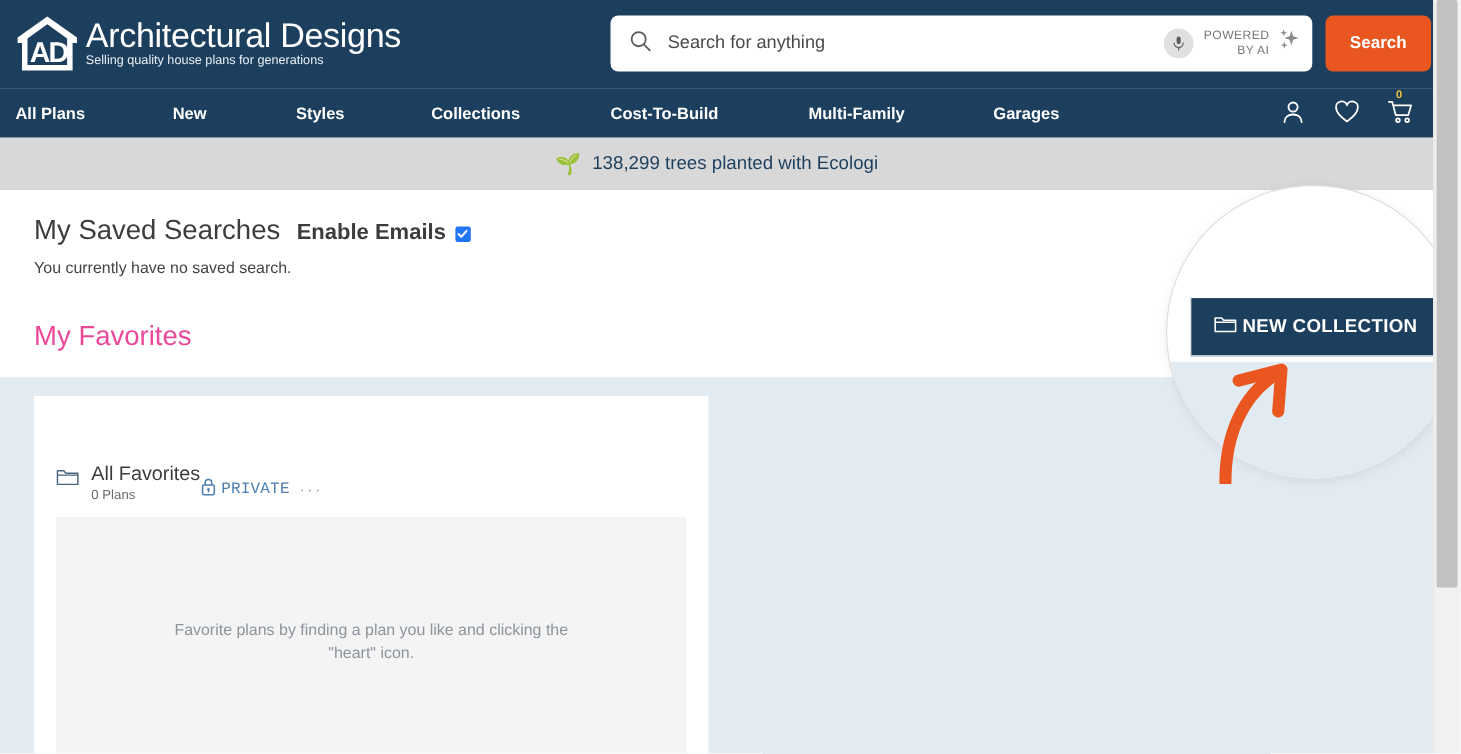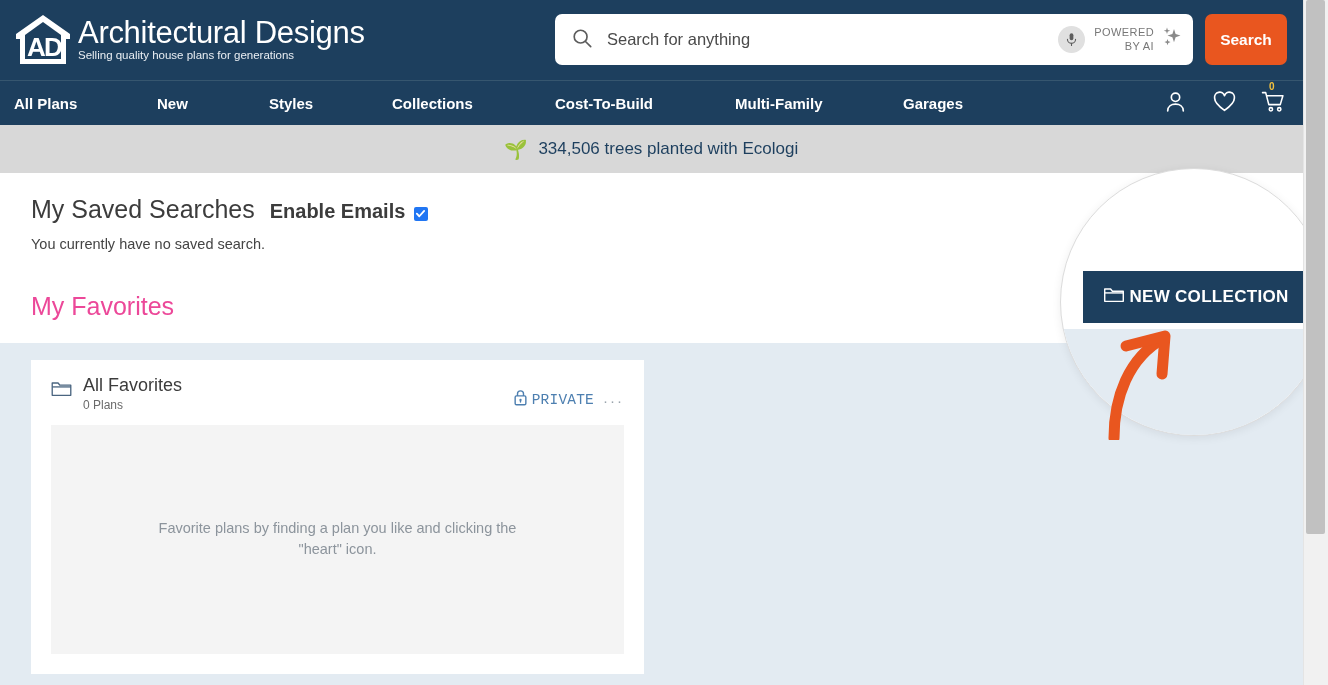--- a/index.html
+++ b/index.html
@@ -107,21 +107,21 @@
     font-size: 11px;
     color: #777777;
     line-height: 1.25;
     letter-spacing: 0.4px;
     white-space: nowrap;
     flex: none;
   }
   .sparkles { margin-left: 3px; flex: none; }
   .search-btn {
     margin-left: 12px;
-    width: 82px; height: 51px;
+    width: 96px; height: 51px;
     background: #e9561f;
     color: #ffffff;
     border: none;
     border-radius: 7px;
     font-size: 15.5px;
     font-weight: bold;
     font-family: "Liberation Sans", sans-serif;
     cursor: pointer;
   }
 
@@ -225,21 +225,21 @@
     min-height: 335px;
   }
   .fav-card {
     width: 613px;
     background: #ffffff;
     padding: 16px 20px 20px 20px;
   }
   .fav-card-head {
     display: flex;
     align-items: flex-start;
-    justify-content: space-between;
+    margin-top: 45px;
   }
   .fav-card-left { display: flex; align-items: flex-start; gap: 11px; }
   .fav-name {
     font-size: 18px;
     color: #3c3c3c;
     line-height: 1.05;
   }
   .fav-count {
     font-size: 12px;
     color: #6a6a6a;
@@ -434,21 +434,21 @@
             <circle cx="9.5" cy="19.5" r="1.6"></circle>
             <circle cx="17.5" cy="19.5" r="1.6"></circle>
           </svg>
           <span class="cart-badge">0</span>
         </span>
       </div>
     </div>
 
     <div class="eco-bar">
       <span class="sprout">🌱</span>
-      <span class="eco-text">334,506 trees planted with Ecologi</span>
+      <span class="eco-text">138,299 trees planted with Ecologi</span>
     </div>
 
     <div class="content">
 
       <div class="saved-block">
         <div class="saved-head">
           <h1 class="h-title">My Saved Searches</h1>
           <div>
             <span class="enable-label">Enable Emails</span>
             <span class="chk">

